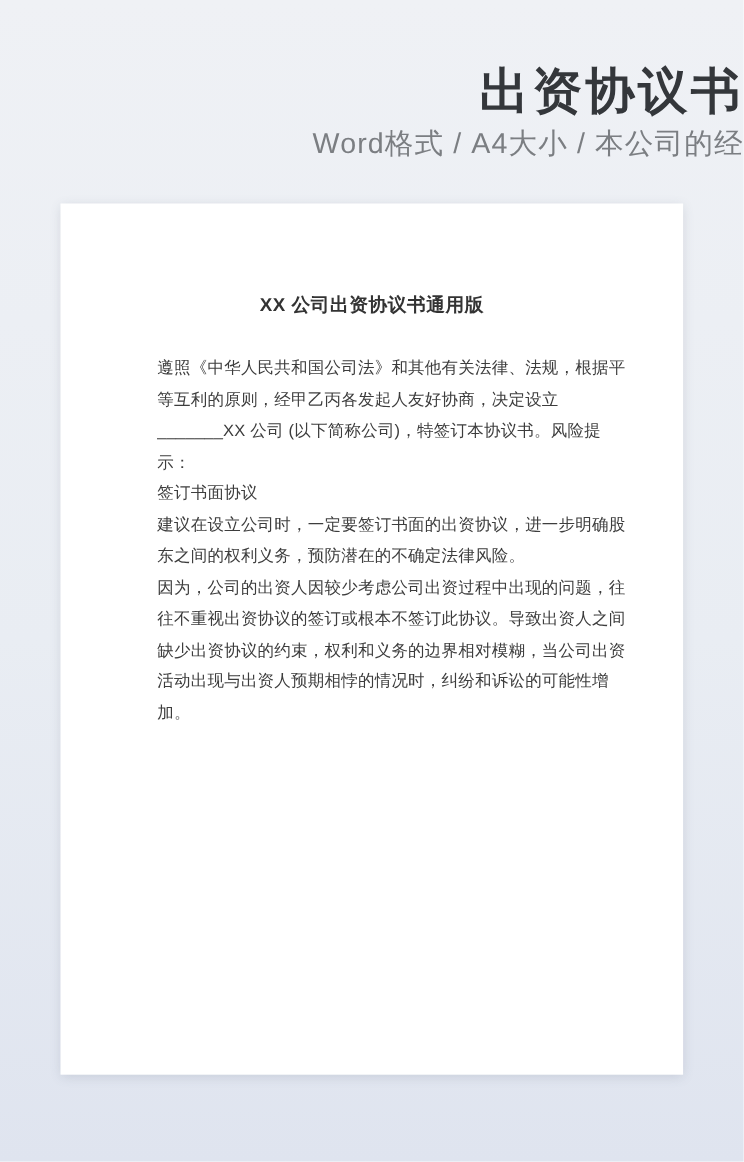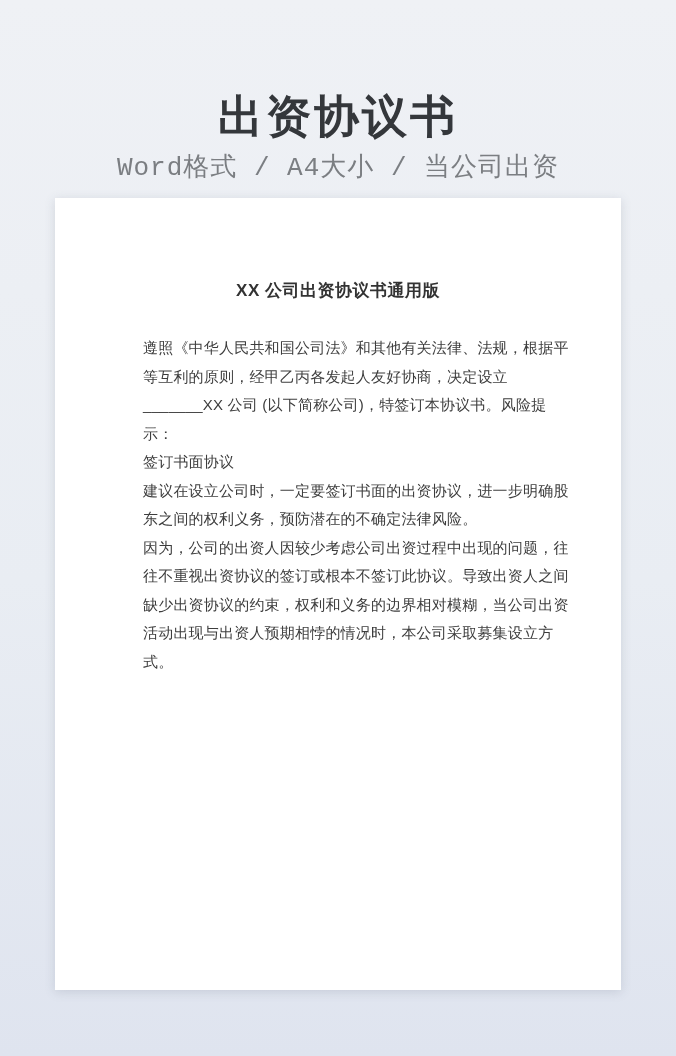--- a/index.html
+++ b/index.html
@@ -5,43 +5,42 @@
   html, body { margin: 0; padding: 0; }
   body {
     width: 676px;
     height: 1056px;
     position: relative;
     overflow: hidden;
     background: linear-gradient(180deg, #eff1f5 0%, #e9edf3 55%, #dfe4ef 100%);
     font-family: "Liberation Sans", sans-serif;
   }
   .banner {
-    text-align: center;
-    padding-top: 98px;
-    font-family: Liberation Mono, monospace;
+    text-align: right;
+    padding-top: 60px;
   }
   .banner-title {
     margin: 0;
     font-size: 45px;
     line-height: 45px;
     font-weight: bold;
     letter-spacing: 3px;
     color: #34373b;
   }
   .banner-subtitle {
     margin: 12px 0 0 0;
     font-size: 26px;
     line-height: 26px;
     letter-spacing: 1px;
     color: #7b7e82;
   }
   .page {
     position: absolute;
     left: 55px;
-    top: 198px;
+    top: 185px;
     width: 566px;
     height: 792px;
     box-sizing: border-box;
     background: #ffffff;
     box-shadow: 0 2px 10px rgba(80, 90, 110, 0.18);
     padding: 79px 48px 0 88px;
   }
   .doc-title {
     margin: 0 -48px 0 -88px;   
     text-align: center;
@@ -58,28 +57,28 @@
     letter-spacing: 0.2px;
     color: #3d3d3d;
     white-space: pre-line;   
   }
 </style>
 </head>
 <body>
 
 <div class="banner">
   <h1 class="banner-title">出资协议书</h1>
-  <p class="banner-subtitle">Word格式 / A4大小 / 当公司出资</p>
+  <p class="banner-subtitle">Word格式 / A4大小 / 本公司的经</p>
 </div>
 
 <div class="page">
   <h2 class="doc-title">XX 公司出资协议书通用版</h2>
   <div class="para">遵照《中华人民共和国公司法》和其他有关法律、法规，根据平
 等互利的原则，经甲乙丙各发起人友好协商，决定设立
 _______XX 公司 (以下简称公司)，特签订本协议书。风险提示：
 签订书面协议
 建议在设立公司时，一定要签订书面的出资协议，进一步明确股
 东之间的权利义务，预防潜在的不确定法律风险。
 因为，公司的出资人因较少考虑公司出资过程中出现的问题，往
 往不重视出资协议的签订或根本不签订此协议。导致出资人之间
 缺少出资协议的约束，权利和义务的边界相对模糊，当公司出资
-活动出现与出资人预期相悖的情况时，本公司采取募集设立方式。</div>
+活动出现与出资人预期相悖的情况时，纠纷和诉讼的可能性增加。</div>
 </div>
 
 </body></html>

